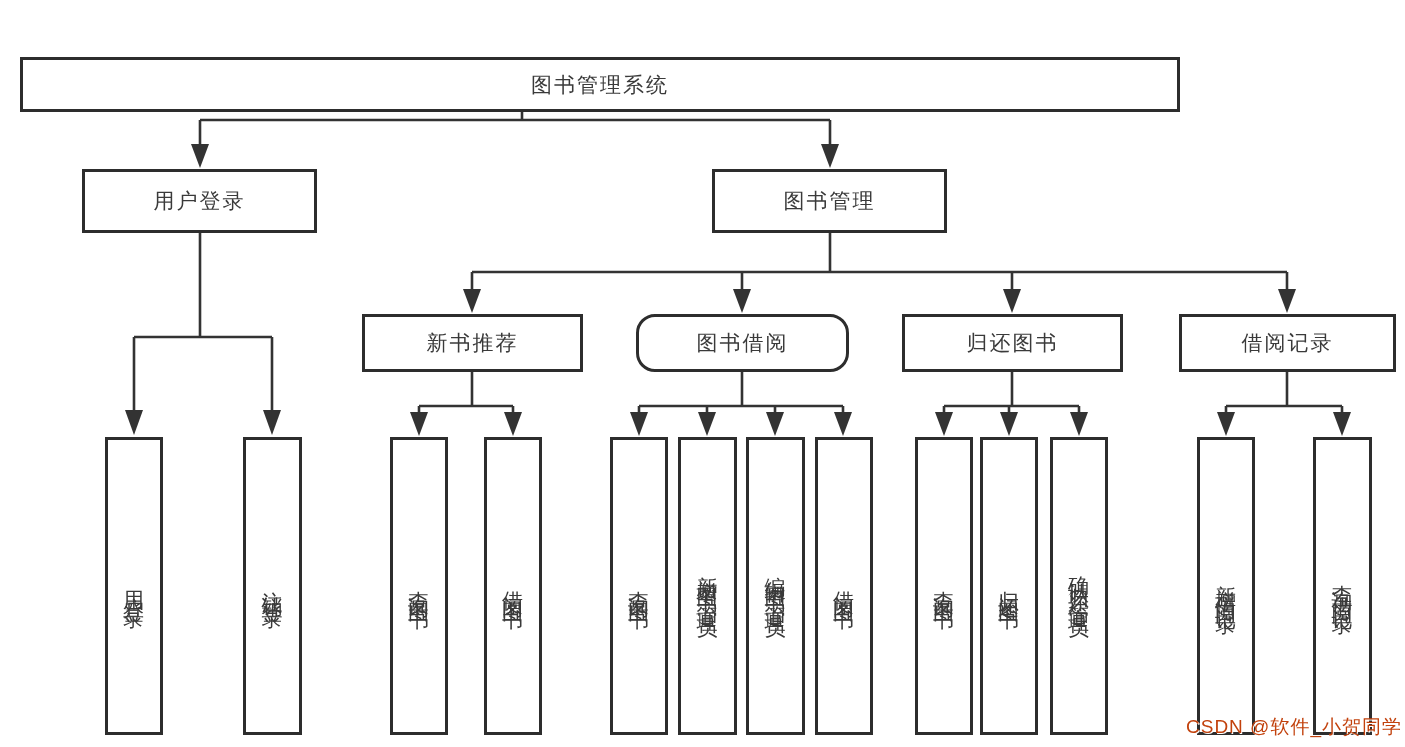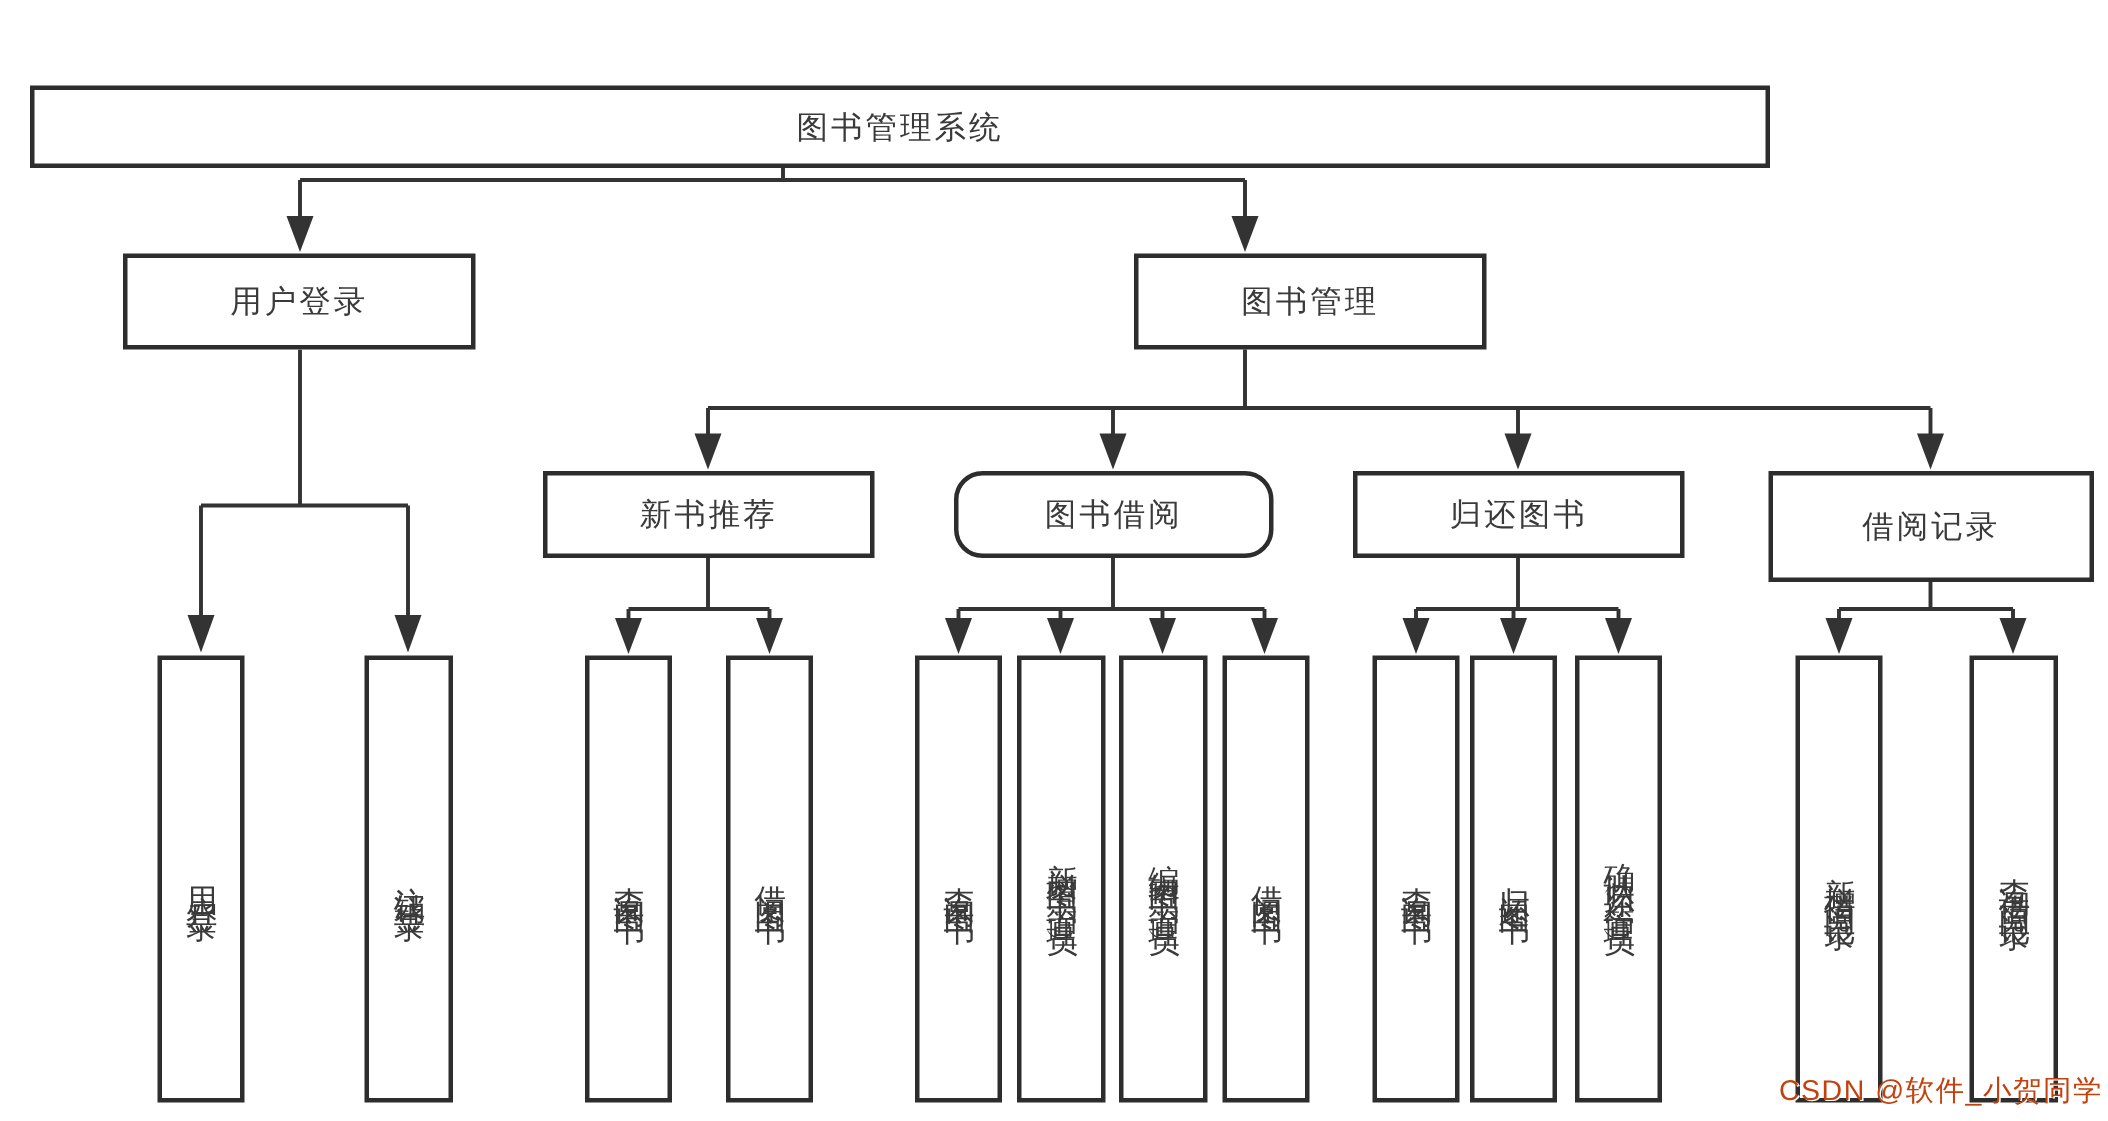--- a/index.html
+++ b/index.html
@@ -108,34 +108,34 @@
     </g>
   </svg>
 
   <div class="box h" style="left:20px; top:13px; width:1160px; height:55px;margin-top:44px;">
     <span>图书管理系统</span>
   </div>
 
   <div class="box h" style="left:82px; top:169px; width:235px; height:64px;">
     <span>用户登录</span>
   </div>
-  <div class="box h" style="left:712px; top:169px; width:235px; height:64px;margin-left:44px;">
+  <div class="box h" style="left:712px; top:169px; width:235px; height:64px;">
     <span>图书管理</span>
   </div>
 
   <div class="box h" style="left:362px; top:314px; width:221px; height:58px;">
     <span>新书推荐</span>
   </div>
   <div class="box h" style="left:636px; top:314px; width:213px; height:58px;border-radius:19px;">
     <span>图书借阅</span>
   </div>
   <div class="box h" style="left:902px; top:314px; width:221px; height:58px;">
     <span>归还图书</span>
   </div>
-  <div class="box h" style="left:1179px; top:314px; width:217px; height:74px;">
+  <div class="box h" style="left:1179px; top:314px; width:217px; height:58px;">
     <span>借阅记录</span>
   </div>
 
   <div class="box v" style="left:105px; top:437px; width:58px; height:298px;">
     <span>用户登录</span>
   </div>
   <div class="box v" style="left:243px; top:437px; width:59px; height:298px;">
     <span>注销登录</span>
   </div>
 

